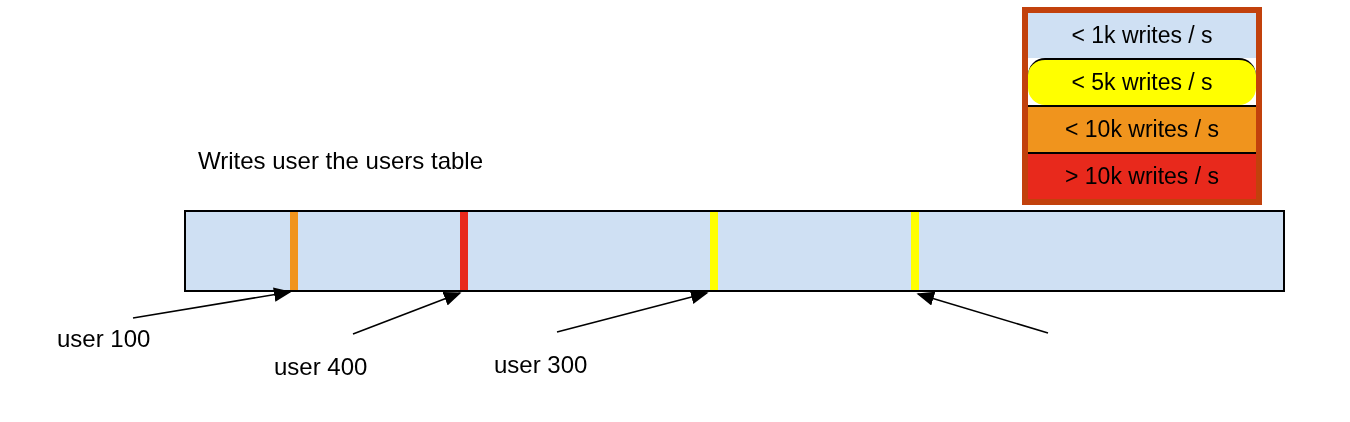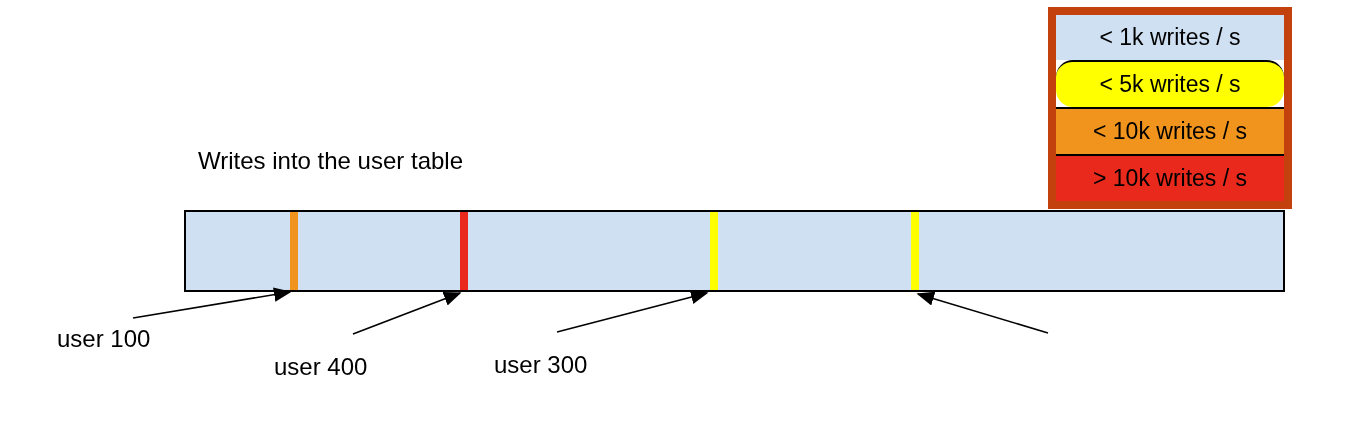--- a/index.html
+++ b/index.html
@@ -19,24 +19,24 @@
     position: absolute;
     left: 198px;
     top: 147px;
     font-size: 24px;
     color: #000000;
     white-space: nowrap;
   }
   
   .legend {
     position: absolute;
-    left: 1048px;
+    left: 1022px;
     top: 7px;
     width: 228px;
-    border: 8px solid #c2410c;
+    border: 6px solid #c2410c;
   }
   .legend-row {
     height: 45px;
     display: flex;
     align-items: center;
     justify-content: center;
   }
   .legend-row + .legend-row {
     border-top: 2px solid #000000;
   }
@@ -80,21 +80,21 @@
   .ul-100 { left: 57px;  top: 325px; }
   .ul-200 { left: 274px; top: 353px; }
   .ul-300 { left: 494px; top: 351px; }
   .ul-400 { left: 966px; top: 351px; }
 </style>
 </head>
 <body>
 
 <div class="canvas">
 
-  <div class="title">Writes into the user table</div>
+  <div class="title">Writes user the users table</div>
 
   <div class="legend">
     <div class="legend-row" style="background-color: rgb(207, 224, 243);">
       <span class="legend-label">&lt; 1k writes / s</span>
     </div>
     <div class="legend-row" style="background-color: rgb(255, 255, 0); border-radius: 17px;">
       <span class="legend-label">&lt; 5k writes / s</span>
     </div>
     <div class="legend-row" style="background-color: rgb(240, 148, 29);">
       <span class="legend-label">&lt; 10k writes / s</span>

